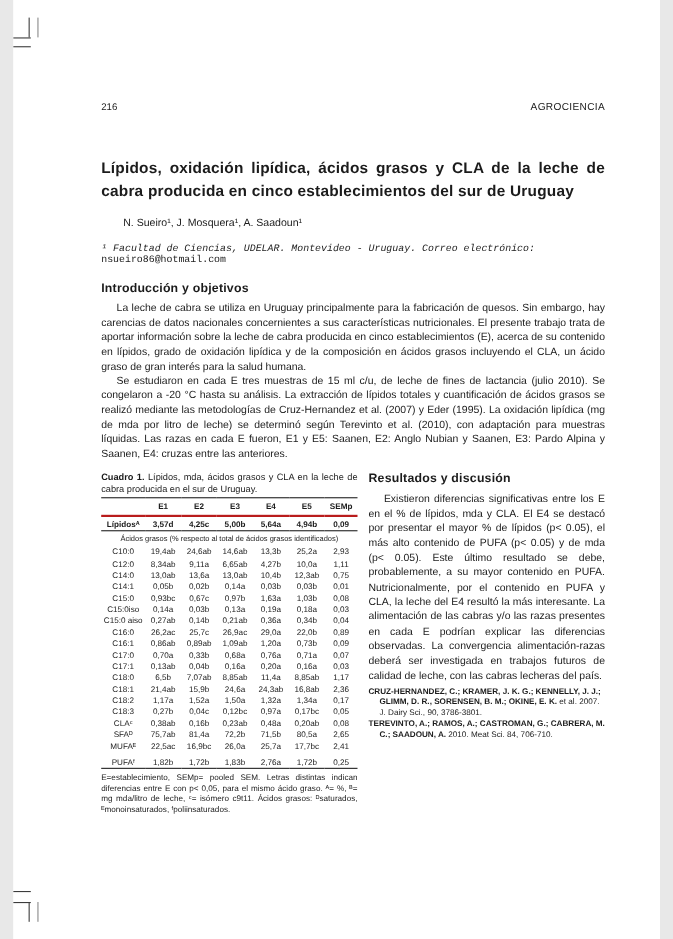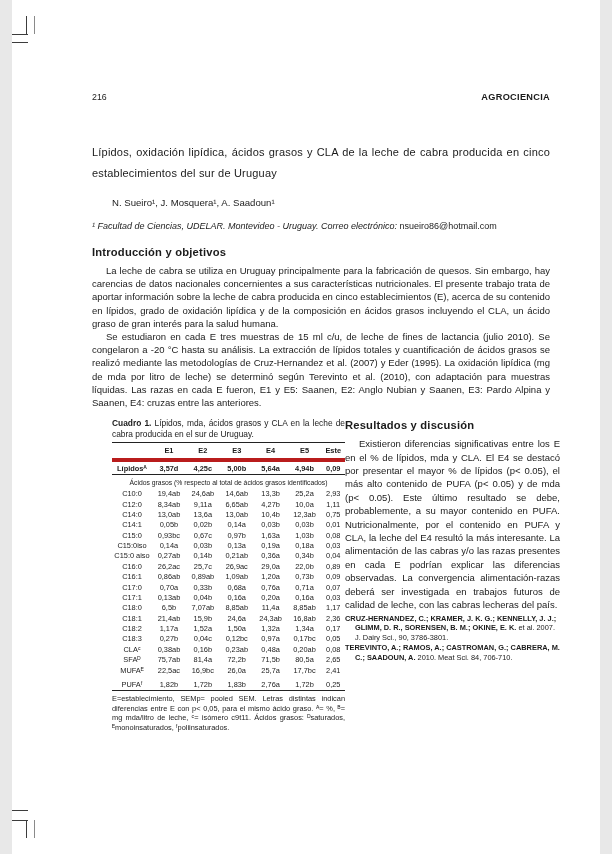--- a/index.html
+++ b/index.html
@@ -5,44 +5,44 @@
   html,body{margin:0;padding:0;background:#e8e8e8;}
   .page{position:relative;width:588px;height:854px;background:#ffffff;
         font-family:"Liberation Sans",sans-serif;color:#1b1b1b;overflow:hidden;margin:0 auto;}
   .cm{position:absolute;background:#3c3c3c;}
   .cm.light{background:#8a8a8a;}
 
   .content{position:absolute;left:80px;top:92px;width:458px;}
 
   .running-head{display:flex;justify-content:space-between;align-items:baseline;}
   .page-number{font-size:8.8px;}
-  .journal{font-size:9.2px;font-weight:bold;letter-spacing:.3px;}
-
-  .title{font-size:11px;line-height:21px;font-weight:normal;margin:40px 0 3px 0;
+  .journal{font-size:9.2px;font-weight:normal;letter-spacing:.3px;}
+
+  .title{font-size:14px;line-height:21px;font-weight:bold;margin:40px 0 3px 0;
          text-align:justify;letter-spacing:.2px;}
   .authors{font-size:9.6px;margin-top:13px;margin-left:20px;}
-  .affiliation{font-size:9px;margin-top:13px;font-style:italic;}
+  .affiliation{font-size:9px;margin-top:13px;font-style:italic;font-family:Liberation Mono, monospace;}
   .affiliation .email{font-style:normal;}
 
   h2{font-size:11.2px;font-weight:bold;margin:14px 0 6px 0;letter-spacing:.2px;}
   h2.first{margin-top:15px;}
   p.body{font-size:9.5px;line-height:13.2px;text-align:justify;margin:0;text-indent:14px;}
 
-  .columns{display:flex;margin-top:9px;margin-left:20px;}
+  .columns{display:flex;margin-top:9px;gap:10px;}
   .col-left{width:233px;flex:0 0 233px;}
   .col-right{width:215px;flex:0 0 215px;}
 
   .caption{font-size:8.4px;line-height:11px;text-align:justify;}
   .caption b{font-weight:bold;}
 
   table.datatable{border-collapse:collapse;width:100%;margin-top:2px;
                   border-top:1.5px solid #222;border-bottom:1px solid #222;}
   table.datatable th,table.datatable td{font-size:7.4px;padding:1px 0;text-align:center;
                   vertical-align:middle;line-height:9px;}
-  table.datatable thead th{font-weight:bold;padding:3px 0;border-bottom:4px solid #b91c1c;}
+  table.datatable thead th{font-weight:bold;padding:3px 0;border-bottom:2px solid #b91c1c;}
   tbody.lipid-rows td{font-weight:bold;padding:1.4px 0;}
   tr.subheader-row td{font-size:6.8px;border-top:1px solid #222;padding:2.5px 0 2px 0;}
   tbody.fa-rows td{padding:0.7px 0;}
   tbody.fa-rows tr:last-child td{padding-top:5px;}
   td.rowlabel{width:40px;}
 
   .footnote{font-size:7.4px;line-height:9.7px;margin-top:3px;text-align:justify;}
 
   .col-right h2.results{margin-top:1px;}
   .col-right p.body{line-height:13.4px;}
@@ -100,21 +100,21 @@
 
         <table class="datatable">
           <thead>
             <tr id="col-headers">
                 <th></th>
                 <th>E1</th>
                 <th>E2</th>
                 <th>E3</th>
                 <th>E4</th>
                 <th>E5</th>
-                <th>Este</th>
+                <th>SEMp</th>
               </tr>
           </thead>
           <tbody class="lipid-rows" id="lipid-rows">
               <tr>
                 <td class="rowlabel">Lípidosᴬ</td>
                 <td>3,57d</td>
                 <td>4,25c</td>
                 <td>5,00b</td>
                 <td>5,64a</td>
                 <td>4,94b</td>

